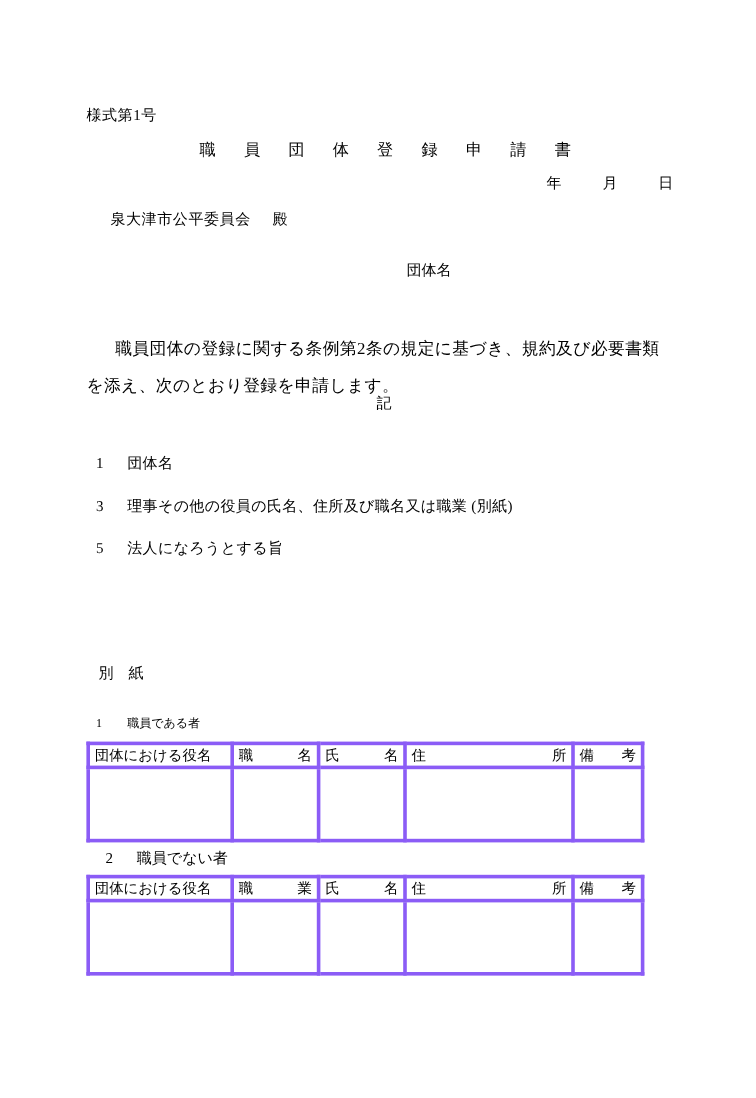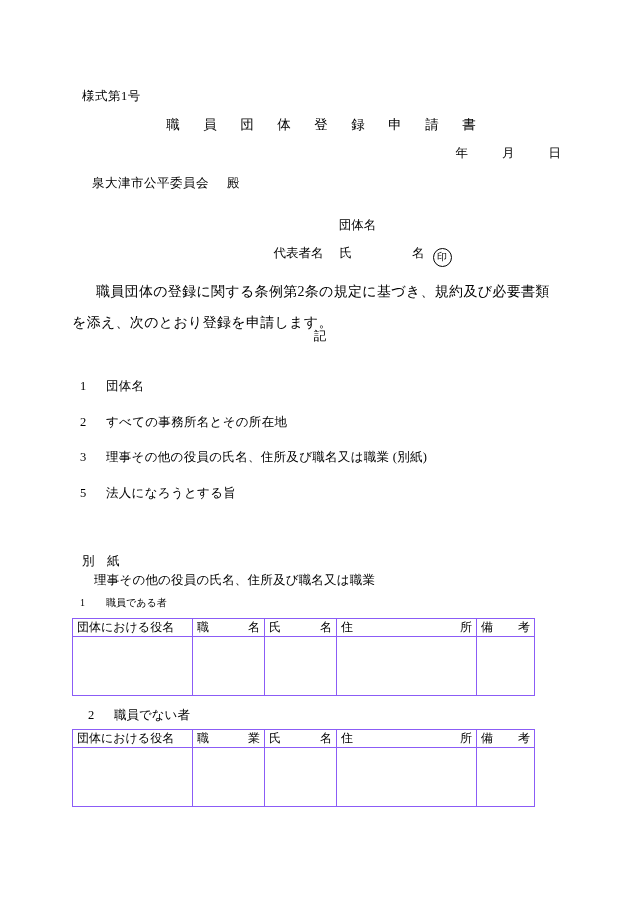--- a/index.html
+++ b/index.html
@@ -17,21 +17,21 @@
   }
   .page {
     position: relative;
     width: 630px;
     height: 915px;
     box-sizing: border-box;
     padding: 0;
   }
   .form-id {
     position: absolute;
-    left: 82px;
+    left: 72px;
     top: 88px;
     font-size: 12.5px;
     letter-spacing: 0.5px;
   }
   .doc-title {
     position: absolute;
     left: 0;
     right: 0;
     top: 116px;
     text-align: center;
@@ -158,21 +158,21 @@
   }
   .sect2-label .num { display:inline-block; width: 26px; }
 
   table.grid {
     position: absolute;
     border-collapse: collapse;
     font-size: 12px;
     table-layout: fixed;
   }
   table.grid td {
-    border: 1px solid #8b5cf6;
+    border: 3px solid #8b5cf6;
     padding: 0;
     vertical-align: top;
   }
   table.grid td.head {
     height: 17px;
     line-height: 17px;
     padding: 0 4px;
     white-space: nowrap;
   }
   table.grid td.cell {
@@ -197,37 +197,32 @@
   <div class="date-line">
     <span class="date-year">年</span><span class="date-month">月</span><span class="date-day">日</span>
   </div>
 
   <div class="addressee">
     <span>泉大津市公平委員会</span><span class="suffix">殿</span>
   </div>
 
   <div class="group-name-line">団体名</div>
 
-  <div class="rep-line">
-    <span class="rep-label">代表者名</span><span class="rep-shi">氏</span><span class="rep-mei">名</span><span class="seal">印</span>
-  </div>
 
   <div class="body-para">職員団体の登録に関する条例第2条の規定に基づき、規約及び必要書類を添え、次のとおり登録を申請します。</div>
 
   <div class="ki-mark">記</div>
 
   <div class="item-list">
     <div class="item"><span class="num">1</span><span>団体名</span></div>
-    <div class="item"><span class="num">2</span><span>すべての事務所名とその所在地</span></div>
     <div class="item"><span class="num">3</span><span>理事その他の役員の氏名、住所及び職名又は職業 (別紙)</span></div>
     <div class="item"><span class="num">5</span><span>法人になろうとする旨</span></div>
   </div>
 
   <div class="appendix-head">別　紙</div>
-  <div class="appendix-sub">理事その他の役員の氏名、住所及び職名又は職業</div>
 
   <div class="sect1-label">
     <span class="num">1</span><span>職員である者</span>
   </div>
 
   <table class="grid table1">
     <colgroup>
       <col style="width:120px">
         <col style="width:72px">
         <col style="width:72px">

